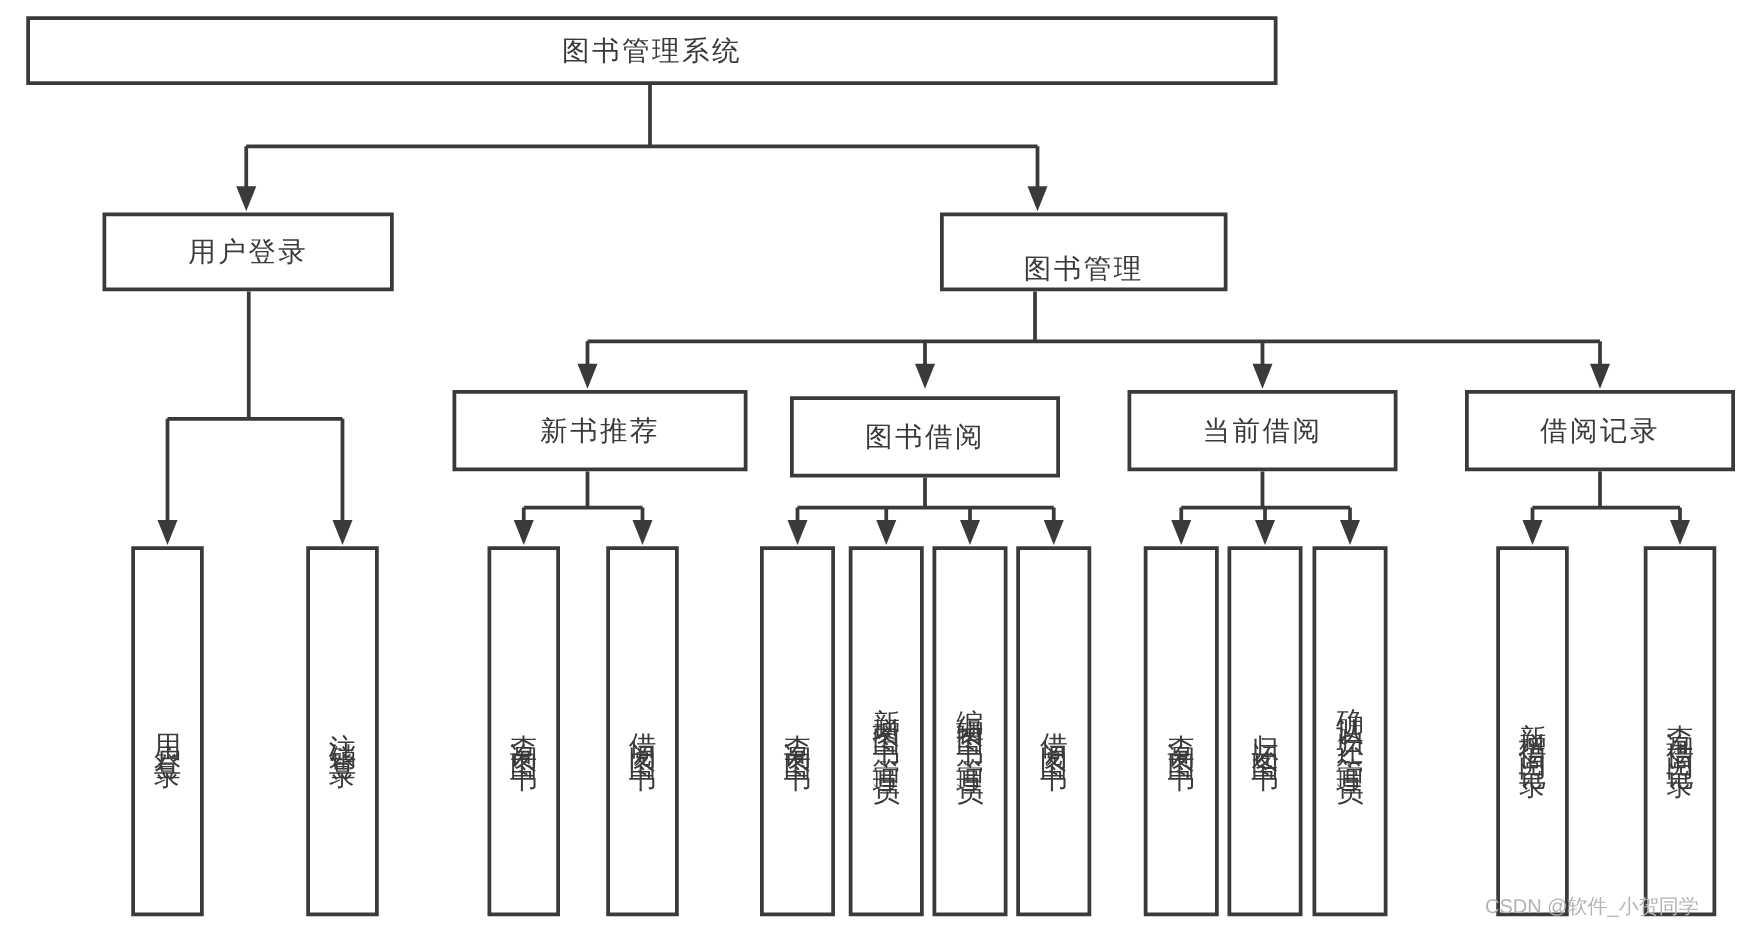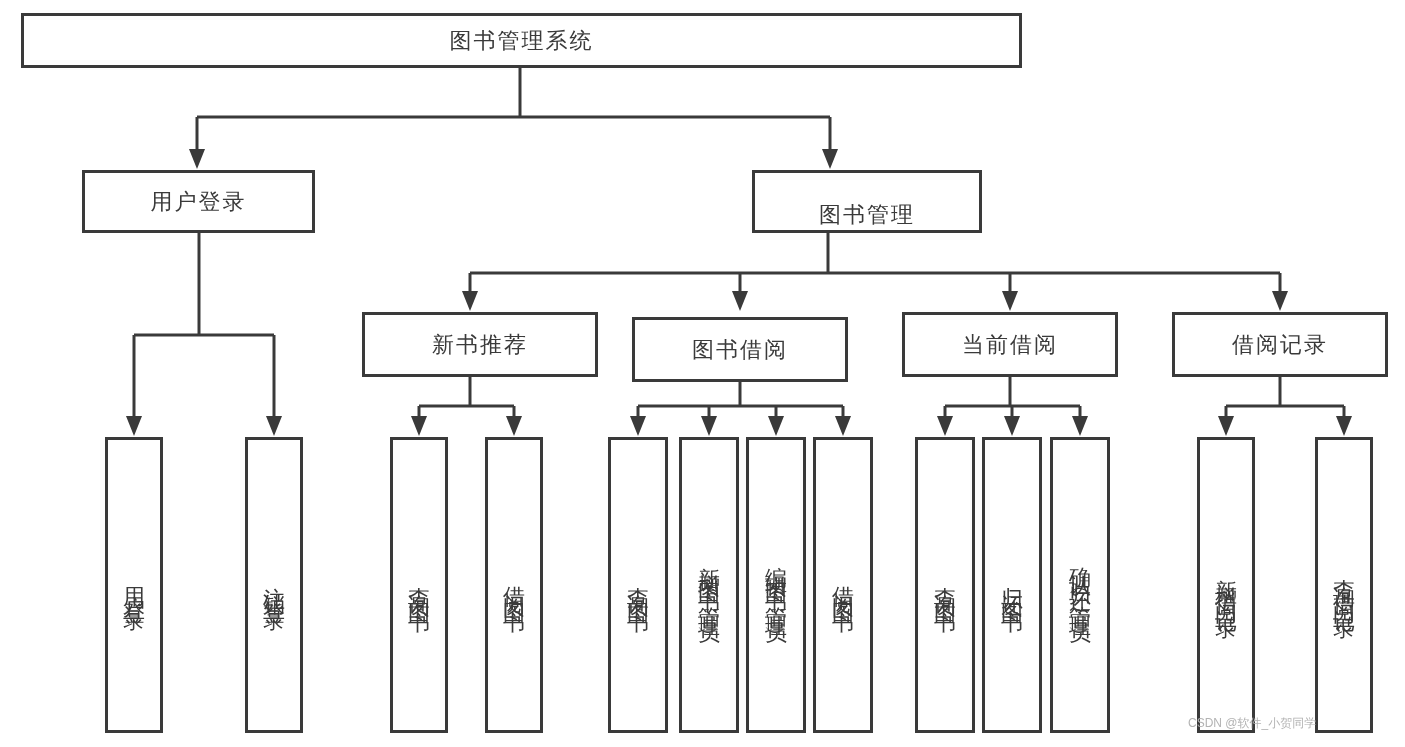--- a/index.html
+++ b/index.html
@@ -43,21 +43,21 @@
     text-orientation: mixed;
     font-size: 22px;
     letter-spacing: 8px;
     line-height: 1.1;
     color: #3a3a3a;
   }
   .watermark {
     position: absolute;
     left: 1188px;
     top: 715px;
-    font-size: 12px;
+    font-size: 16px;
     color: #b3b3b3;
     z-index: 2;
     white-space: nowrap;
   }
 </style>
 </head>
 <body>
 
 <div class="stage">
 

